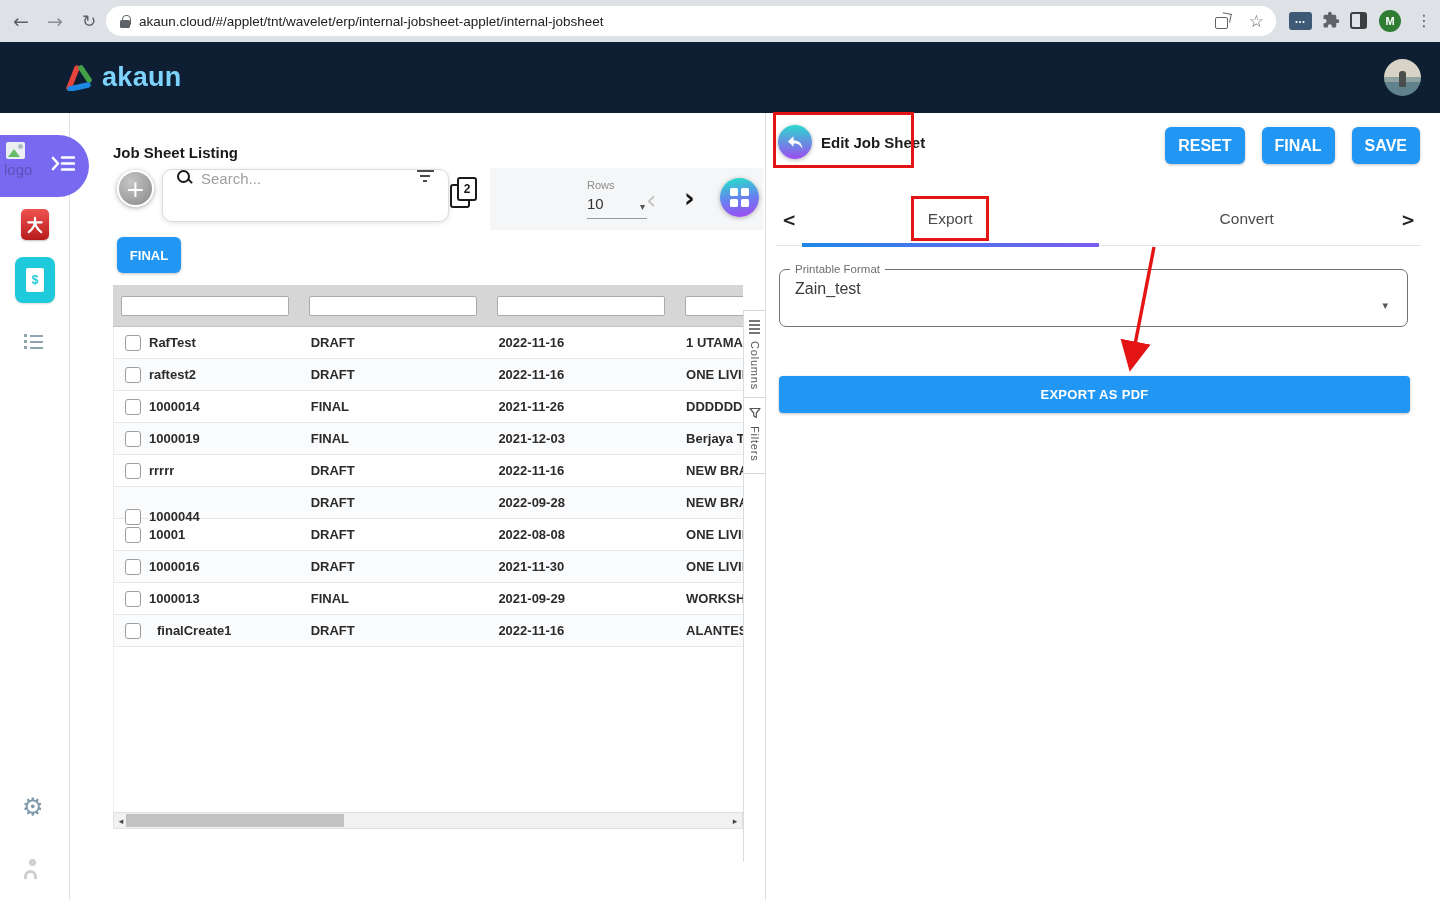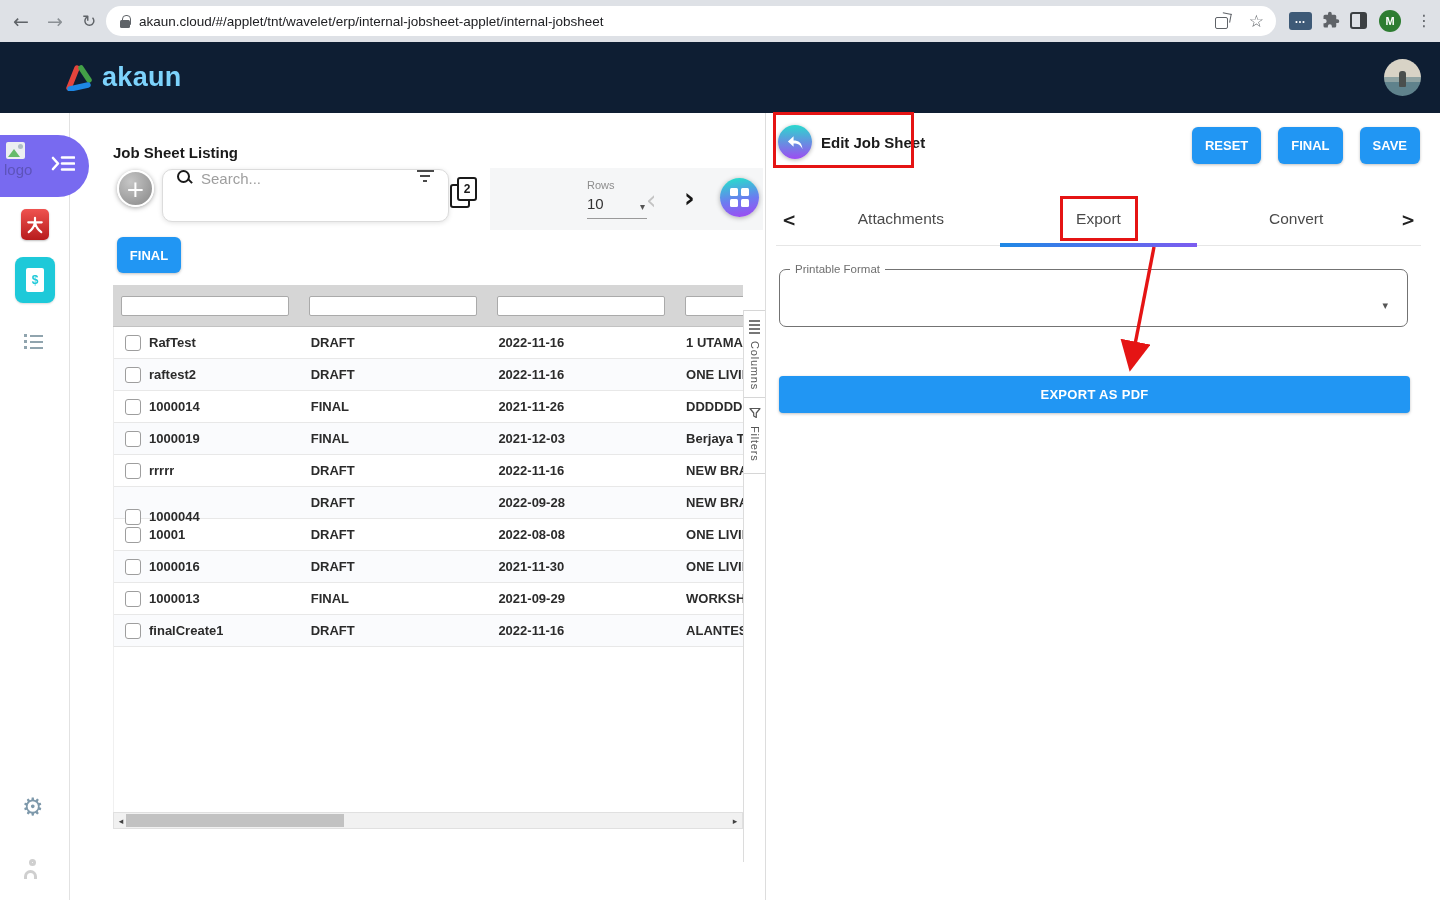--- a/index.html
+++ b/index.html
@@ -115,21 +115,21 @@
   .cols-ic{display:flex;flex-direction:column;gap:2px;}
   .cols-ic span{width:11px;height:2px;background:#777;display:block;}
   .funnel{width:12px;height:12px;}
 
   
   .editor{position:absolute;left:765px;top:113px;width:675px;height:787px;background:#fff;border-left:1px solid #ddd;}
   .back-btn{position:absolute;left:12px;top:12px;width:34px;height:34px;border-radius:50%;background:linear-gradient(180deg,var(--gradient_teal),var(--gradient_purple));box-shadow:0 1px 4px rgba(0,0,0,.3);display:flex;align-items:center;justify-content:center;cursor:pointer;}
   .editor-title{position:absolute;left:55px;top:21px;font-size:15px;font-weight:bold;color:#1b1b1b;}
   .redbox-title{position:absolute;left:7px;top:-1px;width:141px;height:56px;border:3px solid var(--annotation_red);z-index:6;pointer-events:none;}
   .actions{position:absolute;right:20px;top:14px;display:flex;gap:17px;}
-  .act-btn{height:37px;padding:0 13px;min-width:44px;background:var(--accent_blue);border:none;border-radius:6px;color:#fff;font-weight:bold;font-size:13px;box-shadow:0 1px 3px rgba(0,0,0,.25);cursor:pointer;font-family:"Liberation Sans",sans-serif;}
+  .act-btn{height:37px;padding:0 13px;min-width:44px;background:var(--accent_blue);border:none;border-radius:6px;color:#fff;font-weight:bold;font-size:16px;box-shadow:0 1px 3px rgba(0,0,0,.25);cursor:pointer;font-family:"Liberation Sans",sans-serif;}
   .tabbar{position:absolute;left:10px;top:82px;width:645px;height:51px;display:flex;align-items:center;border-bottom:1px solid #e6e6e6;}
   .tab-chev{width:26px;text-align:center;font-size:17px;font-weight:bold;color:#222;cursor:pointer;}
   .tab{flex:1;text-align:center;font-size:15.5px;color:#4a4a4a;position:relative;height:51px;line-height:48px;cursor:pointer;}
   .tab-indicator{position:absolute;left:0;right:0;bottom:-1px;height:4px;background:linear-gradient(90deg,#1e88e5,#7c5cf0);}
   .redbox-tab{position:absolute;left:50%;transform:translateX(-50%);top:1px;width:78px;height:45px;border:3px solid var(--annotation_red);z-index:6;pointer-events:none;}
   .pf-field{position:absolute;left:13px;top:150px;width:629px;height:64px;border:1px solid #737373;border-radius:7px;cursor:pointer;}
   .pf-field legend{font-size:11.5px;color:#6f6f6f;margin-left:10px;padding:0 5px;}
   .pf-value{font-size:16px;color:#3a3a3a;margin:5px 0 0 15px;}
   .pf-caret{position:absolute;right:19px;top:24px;font-size:11px;color:#555;}
   .export-btn{position:absolute;left:13px;top:263px;width:631px;height:37px;background:var(--accent_blue);border:none;border-radius:4px;color:#fff;font-weight:bold;font-size:13px;letter-spacing:.3px;box-shadow:0 1px 3px rgba(0,0,0,.25);cursor:pointer;font-family:"Liberation Sans",sans-serif;}
@@ -342,21 +342,21 @@
     <div class="c0 cell" style="display:flex;align-items:center;">
       <span class="cb"></span>
       <span class="cell">1000013</span>
     </div>
     <div class="c1 cell">FINAL</div>
     <div class="c2 cell">2021-09-29</div>
     <div class="c3 cell">WORKSHO</div>
   </div>
 
   <div class="trow">
-    <div class="c0 cell" style="display:flex;align-items:center;">
+    <div class="c0 cell" style="display:flex;align-items:center;gap:8px;">
       <span class="cb"></span>
       <span class="cell">finalCreate1</span>
     </div>
     <div class="c1 cell">DRAFT</div>
     <div class="c2 cell">2022-11-16</div>
     <div class="c3 cell">ALANTEST1</div>
   </div>
 </div>
     <div class="tbl-empty"></div>
     <div class="hscroll">
@@ -394,32 +394,32 @@
   </div>
   <div class="editor-title">Edit Job Sheet</div>
   <div class="actions">
     <button class="act-btn">RESET</button>
     <button class="act-btn">FINAL</button>
     <button class="act-btn">SAVE</button>
   </div>
 
   <div class="tabbar">
     <span class="tab-chev icon">&lt;</span>
-    <div class="tab">Attachments</div>
     <div class="tab">
       <span>Export</span>
       <span class="tab-indicator"></span>
       <span class="redbox-tab"></span>
     </div>
     <div class="tab">Convert</div>
     <span class="tab-chev icon">&gt;</span>
   </div>
 
   <fieldset class="pf-field">
     <legend>Printable Format</legend>
+    <div class="pf-value">Zain_test</div>
     <span class="pf-caret icon">▾</span>
   </fieldset>
 
   <button class="export-btn">EXPORT AS PDF</button>
 
   <svg class="arrow-svg" viewBox="0 0 675 787">
     <defs>
       <marker id="ah" markerWidth="9" markerHeight="9" refX="7" refY="4.5" orient="auto">
         <path d="M0 0 L9 4.5 L0 9 Z" fill="#e51414"></path>
       </marker>

